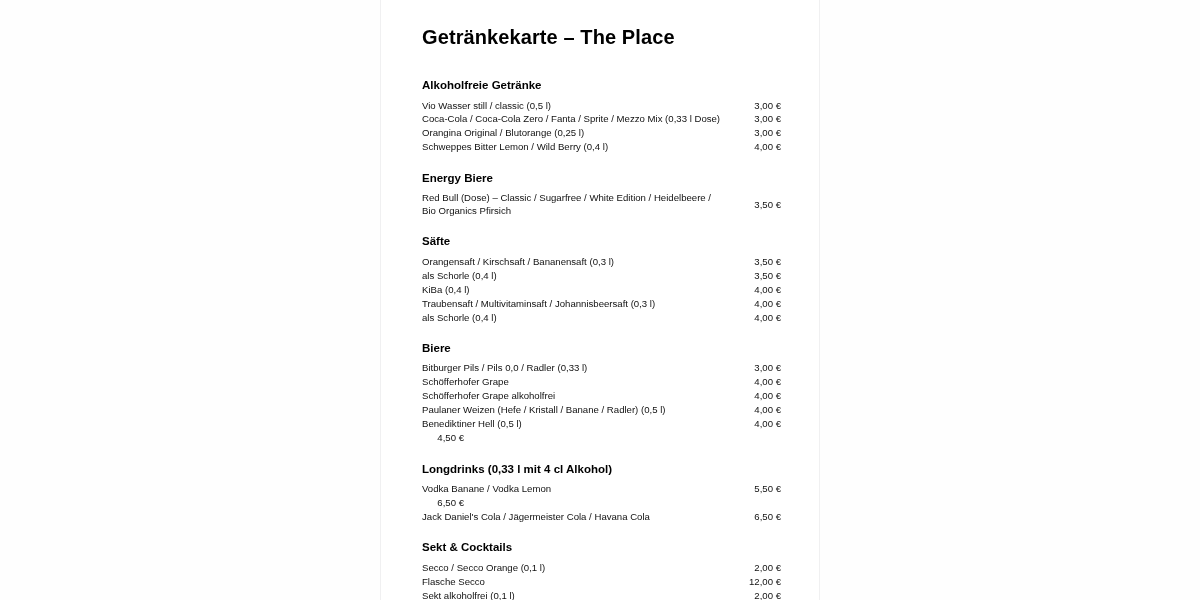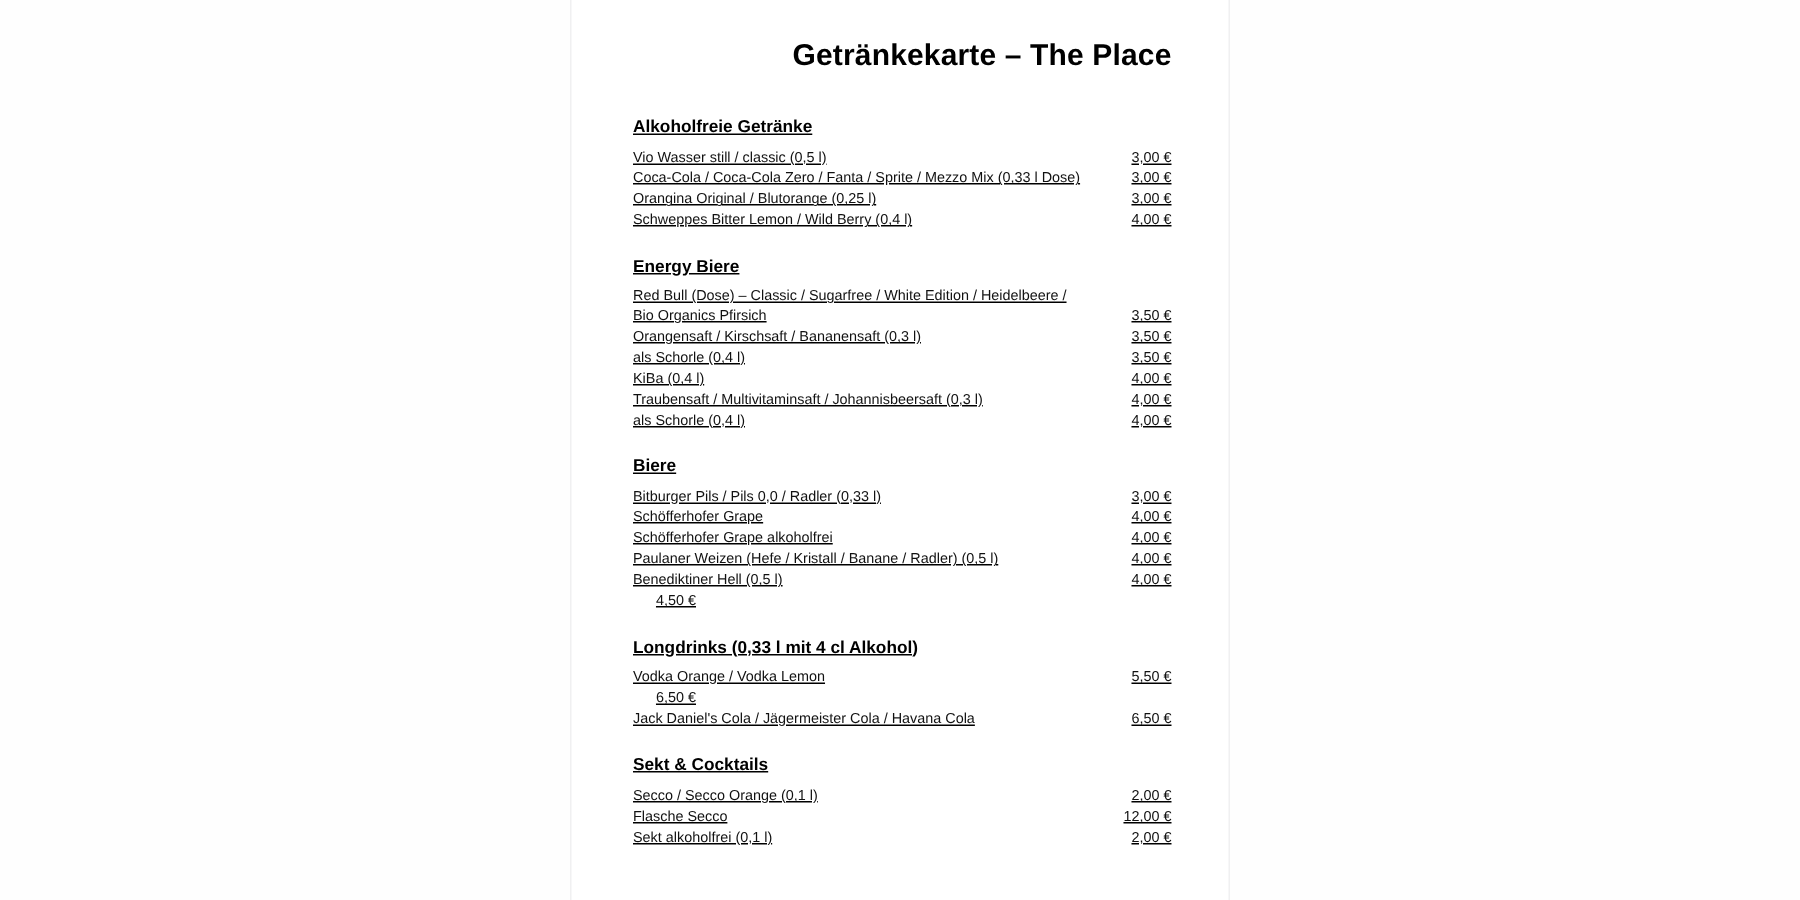--- a/index.html
+++ b/index.html
@@ -41,50 +41,49 @@
     left: 41px;          
     top: 0;
     width: 359px;        
   }
 
   
   .doc-title {
     margin: 0;
     padding-top: 25px;
     padding-bottom: 0;
-    text-align: right;
+    text-align: left;
     font-size: 20px;
     font-weight: bold;
     letter-spacing: 0.1px;
     line-height: 1.25;
     color: #000000;
   }
 
   
   .section {
     margin: 0;
-    text-decoration: underline;
   }
   .section-title {
     font-size: 11.5px;
     font-weight: bold;
     line-height: 1.3;
     color: #000000;
     margin: 0;
     padding-top: 16px;
     padding-bottom: 6px;
   }
   .section:first-of-type > .section-title {
     padding-top: 28px;
   }
 
   
   .item-row {
     display: flex;
-    align-items: flex-end;
+    align-items: center;
     justify-content: space-between;
     font-size: 9.6px;
     line-height: 1.33;
     color: #111111;
     padding: 0.6px 0;
   }
   .item-name {
     flex: 1 1 auto;
     padding-right: 8px;
     word-break: normal;
@@ -131,20 +130,21 @@
             </div>
           </div>
           <div class="section">
             <div class="section-title">Energy Biere</div>
             <div class="item-row wrap">
               <span class="item-name">Red Bull (Dose) – Classic / Sugarfree / White Edition / Heidelbeere / Bio Organics Pfirsich</span>
               <span class="item-price">3,50 €</span>
             </div>
           </div>
           <div class="section">
+            <div class="section-title">Säfte</div>
             <div class="item-row">
               <span class="item-name">Orangensaft / Kirschsaft / Bananensaft (0,3 l)</span>
               <span class="item-price">3,50 €</span>
             </div>
             <div class="item-row">
               <span class="item-name">als Schorle (0,4 l)</span>
               <span class="item-price">3,50 €</span>
             </div>
             <div class="item-row">
               <span class="item-name">KiBa (0,4 l)</span>
@@ -181,21 +181,21 @@
               <span class="item-name">Benediktiner Hell (0,5 l)</span>
               <span class="item-price">4,00 €</span>
             </div>
             <div class="item-row">
               <span class="item-price">4,50 €</span>
             </div>
           </div>
           <div class="section">
             <div class="section-title">Longdrinks (0,33 l mit 4 cl Alkohol)</div>
             <div class="item-row">
-              <span class="item-name">Vodka Orange / Vodka Lemon</span>
+              <span class="item-name">Vodka Banane / Vodka Lemon</span>
               <span class="item-price">5,50 €</span>
             </div>
             <div class="item-row">
               <span class="item-price">6,50 €</span>
             </div>
             <div class="item-row">
               <span class="item-name">Jack Daniel's Cola / Jägermeister Cola / Havana Cola</span>
               <span class="item-price">6,50 €</span>
             </div>
           </div>

